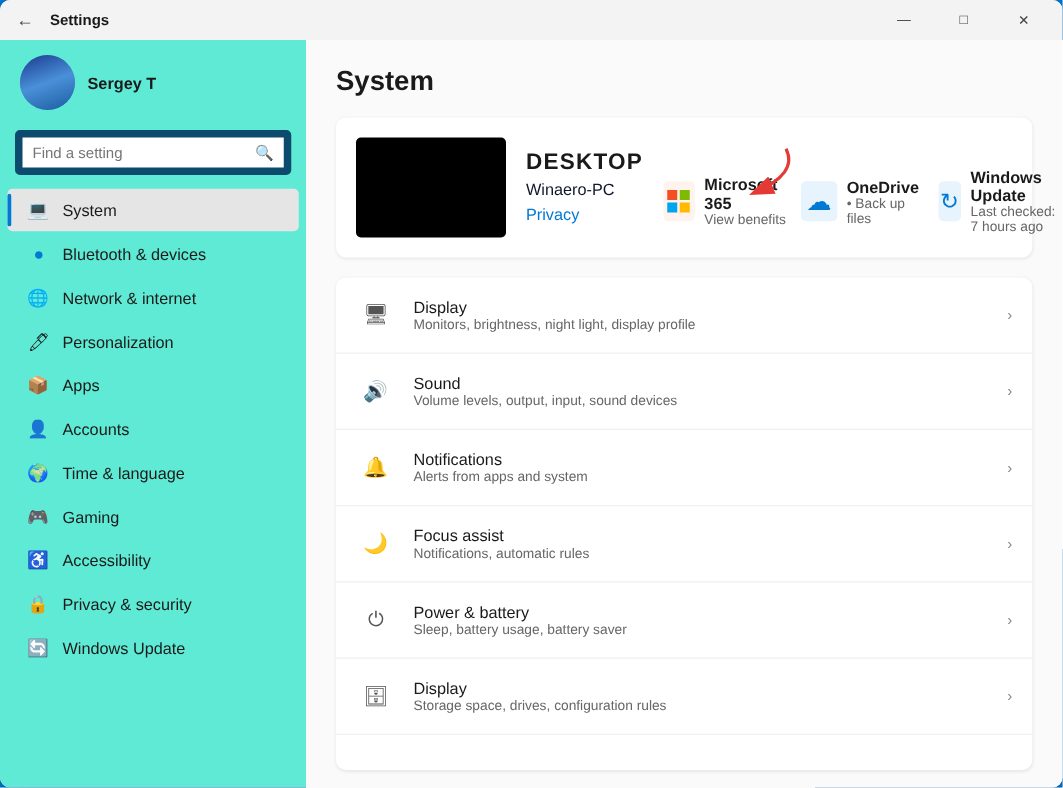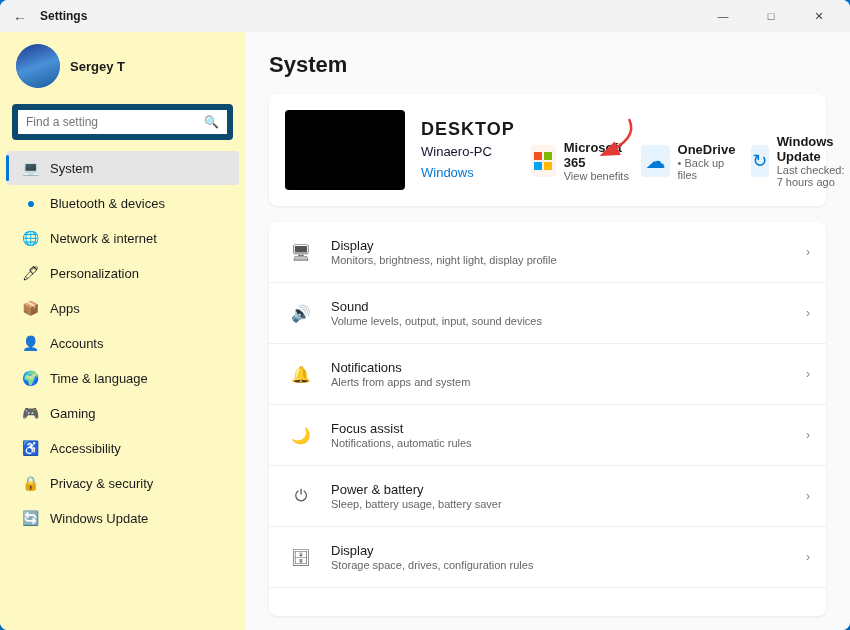--- a/index.html
+++ b/index.html
@@ -63,21 +63,21 @@
       border-radius: 4px;
     }
     .main-area {
       display: flex;
       flex: 1;
       overflow: hidden;
     }
     
     .sidebar {
       width: 245px;
-      background: #fef9c3;
+      background: #5eead4;
       display: flex;
       flex-direction: column;
       flex-shrink: 0;
       overflow-y: auto;
       padding-bottom: 10px;
     }
     .user-section {
       display: flex;
       align-items: center;
       gap: 10px;
@@ -337,21 +337,21 @@
     </div>
 
     <div class="content" style="position:relative;">
       <h1 class="page-title">System</h1>
 
       <div class="pc-card" style="position:relative;">
         <div class="pc-thumbnail"></div>
         <div class="pc-info">
           <div class="pc-name">DESKTOP</div>
           <div class="pc-id">Winaero-PC</div>
-          <a class="rename-link">Windows</a>
+          <a class="rename-link">Privacy</a>
         </div>
 
         <svg style="position:absolute;left:280px;top:20px;pointer-events:none;" width="90" height="50" viewBox="0 0 90 50">
           <defs>
             <marker id="arrowhead" markerWidth="8" markerHeight="6" refX="6" refY="3" orient="auto">
               <polygon points="0 0, 8 3, 0 6" fill="#e53935"></polygon>
             </marker>
           </defs>
           <path d="M80,5 Q90,25 55,40" stroke="#e53935" stroke-width="2.5" fill="none" marker-end="url(#arrowhead)"></path>
         </svg>

